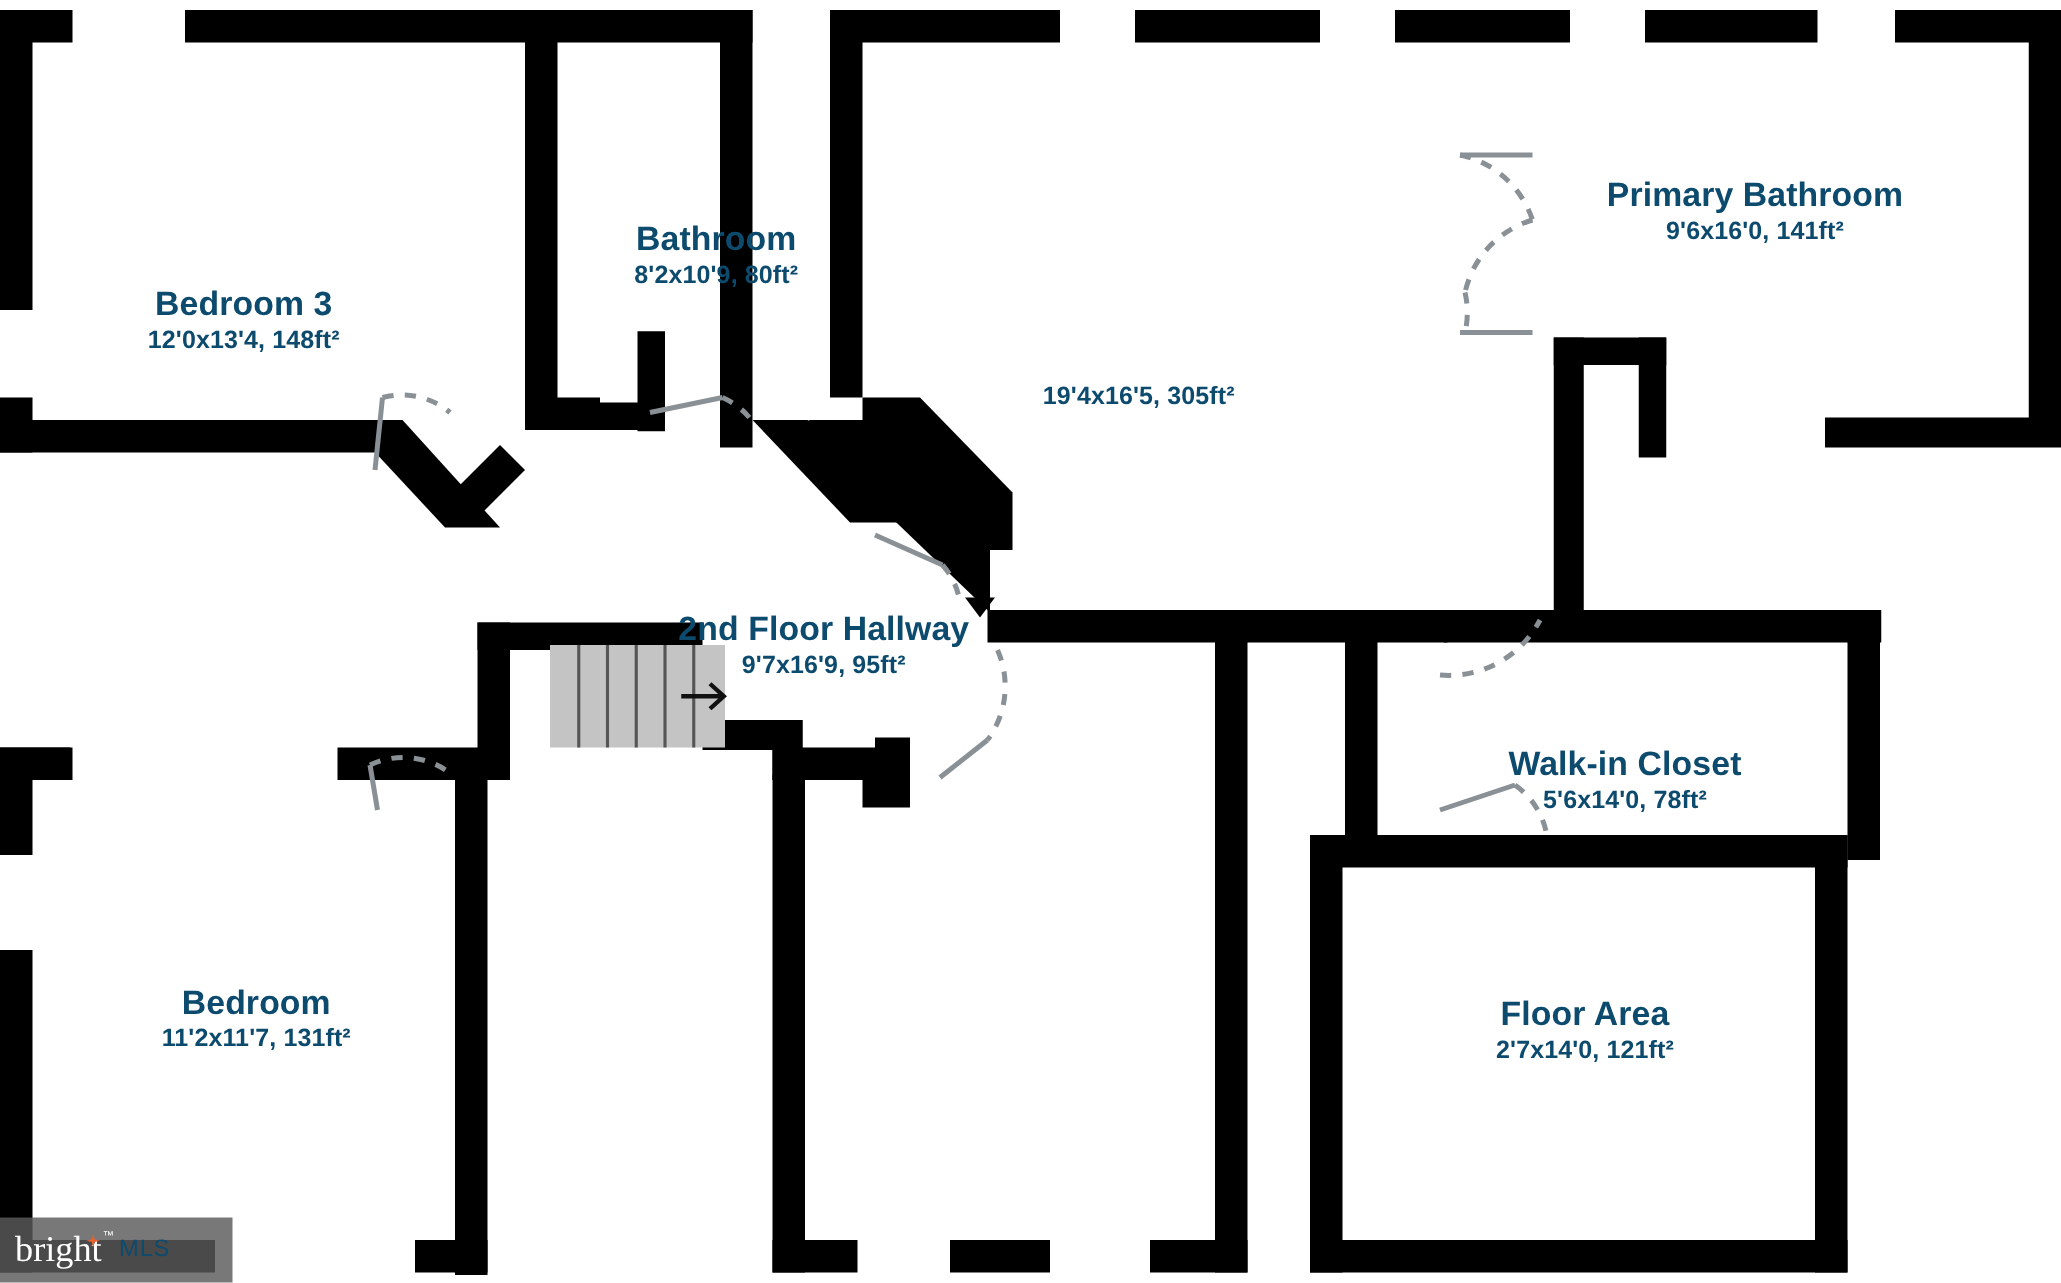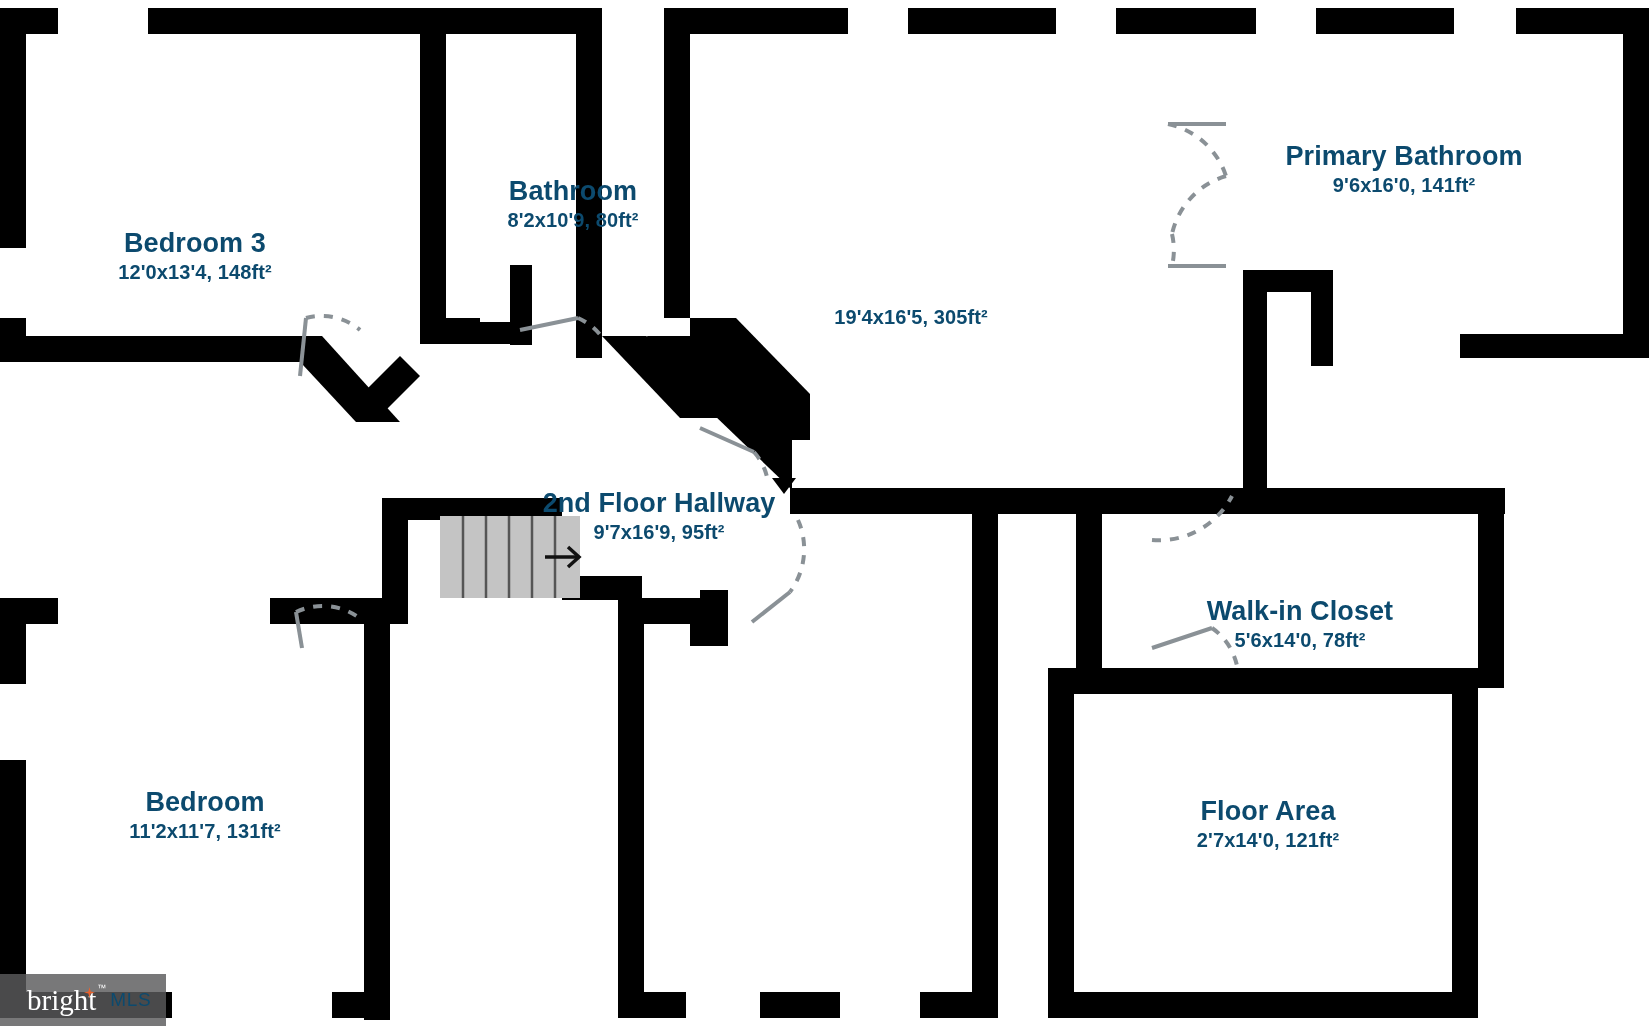--- a/index.html
+++ b/index.html
@@ -44,27 +44,27 @@
     font-size: 20px;
     font-weight: bold;
     line-height: 1.15;
     margin-top: 3px;
     letter-spacing: 0.1px;
   }
   .watermark {
     position: absolute;
     left: 0;
     bottom: 0;
-    width: 166px;
+    width: 186px;
     height: 52px;
     background: rgba(90, 90, 92, 0.82);
     display: flex;
     align-items: center;
     box-sizing: border-box;
-    padding-left: 27px;
+    padding-left: 12px;
   }
   .wm-bright {
     font-family: "Liberation Serif", serif;
     font-size: 29px;
     color: #ffffff;
     position: relative;
     line-height: 1;
   }
   .wm-spark {
     position: absolute;

